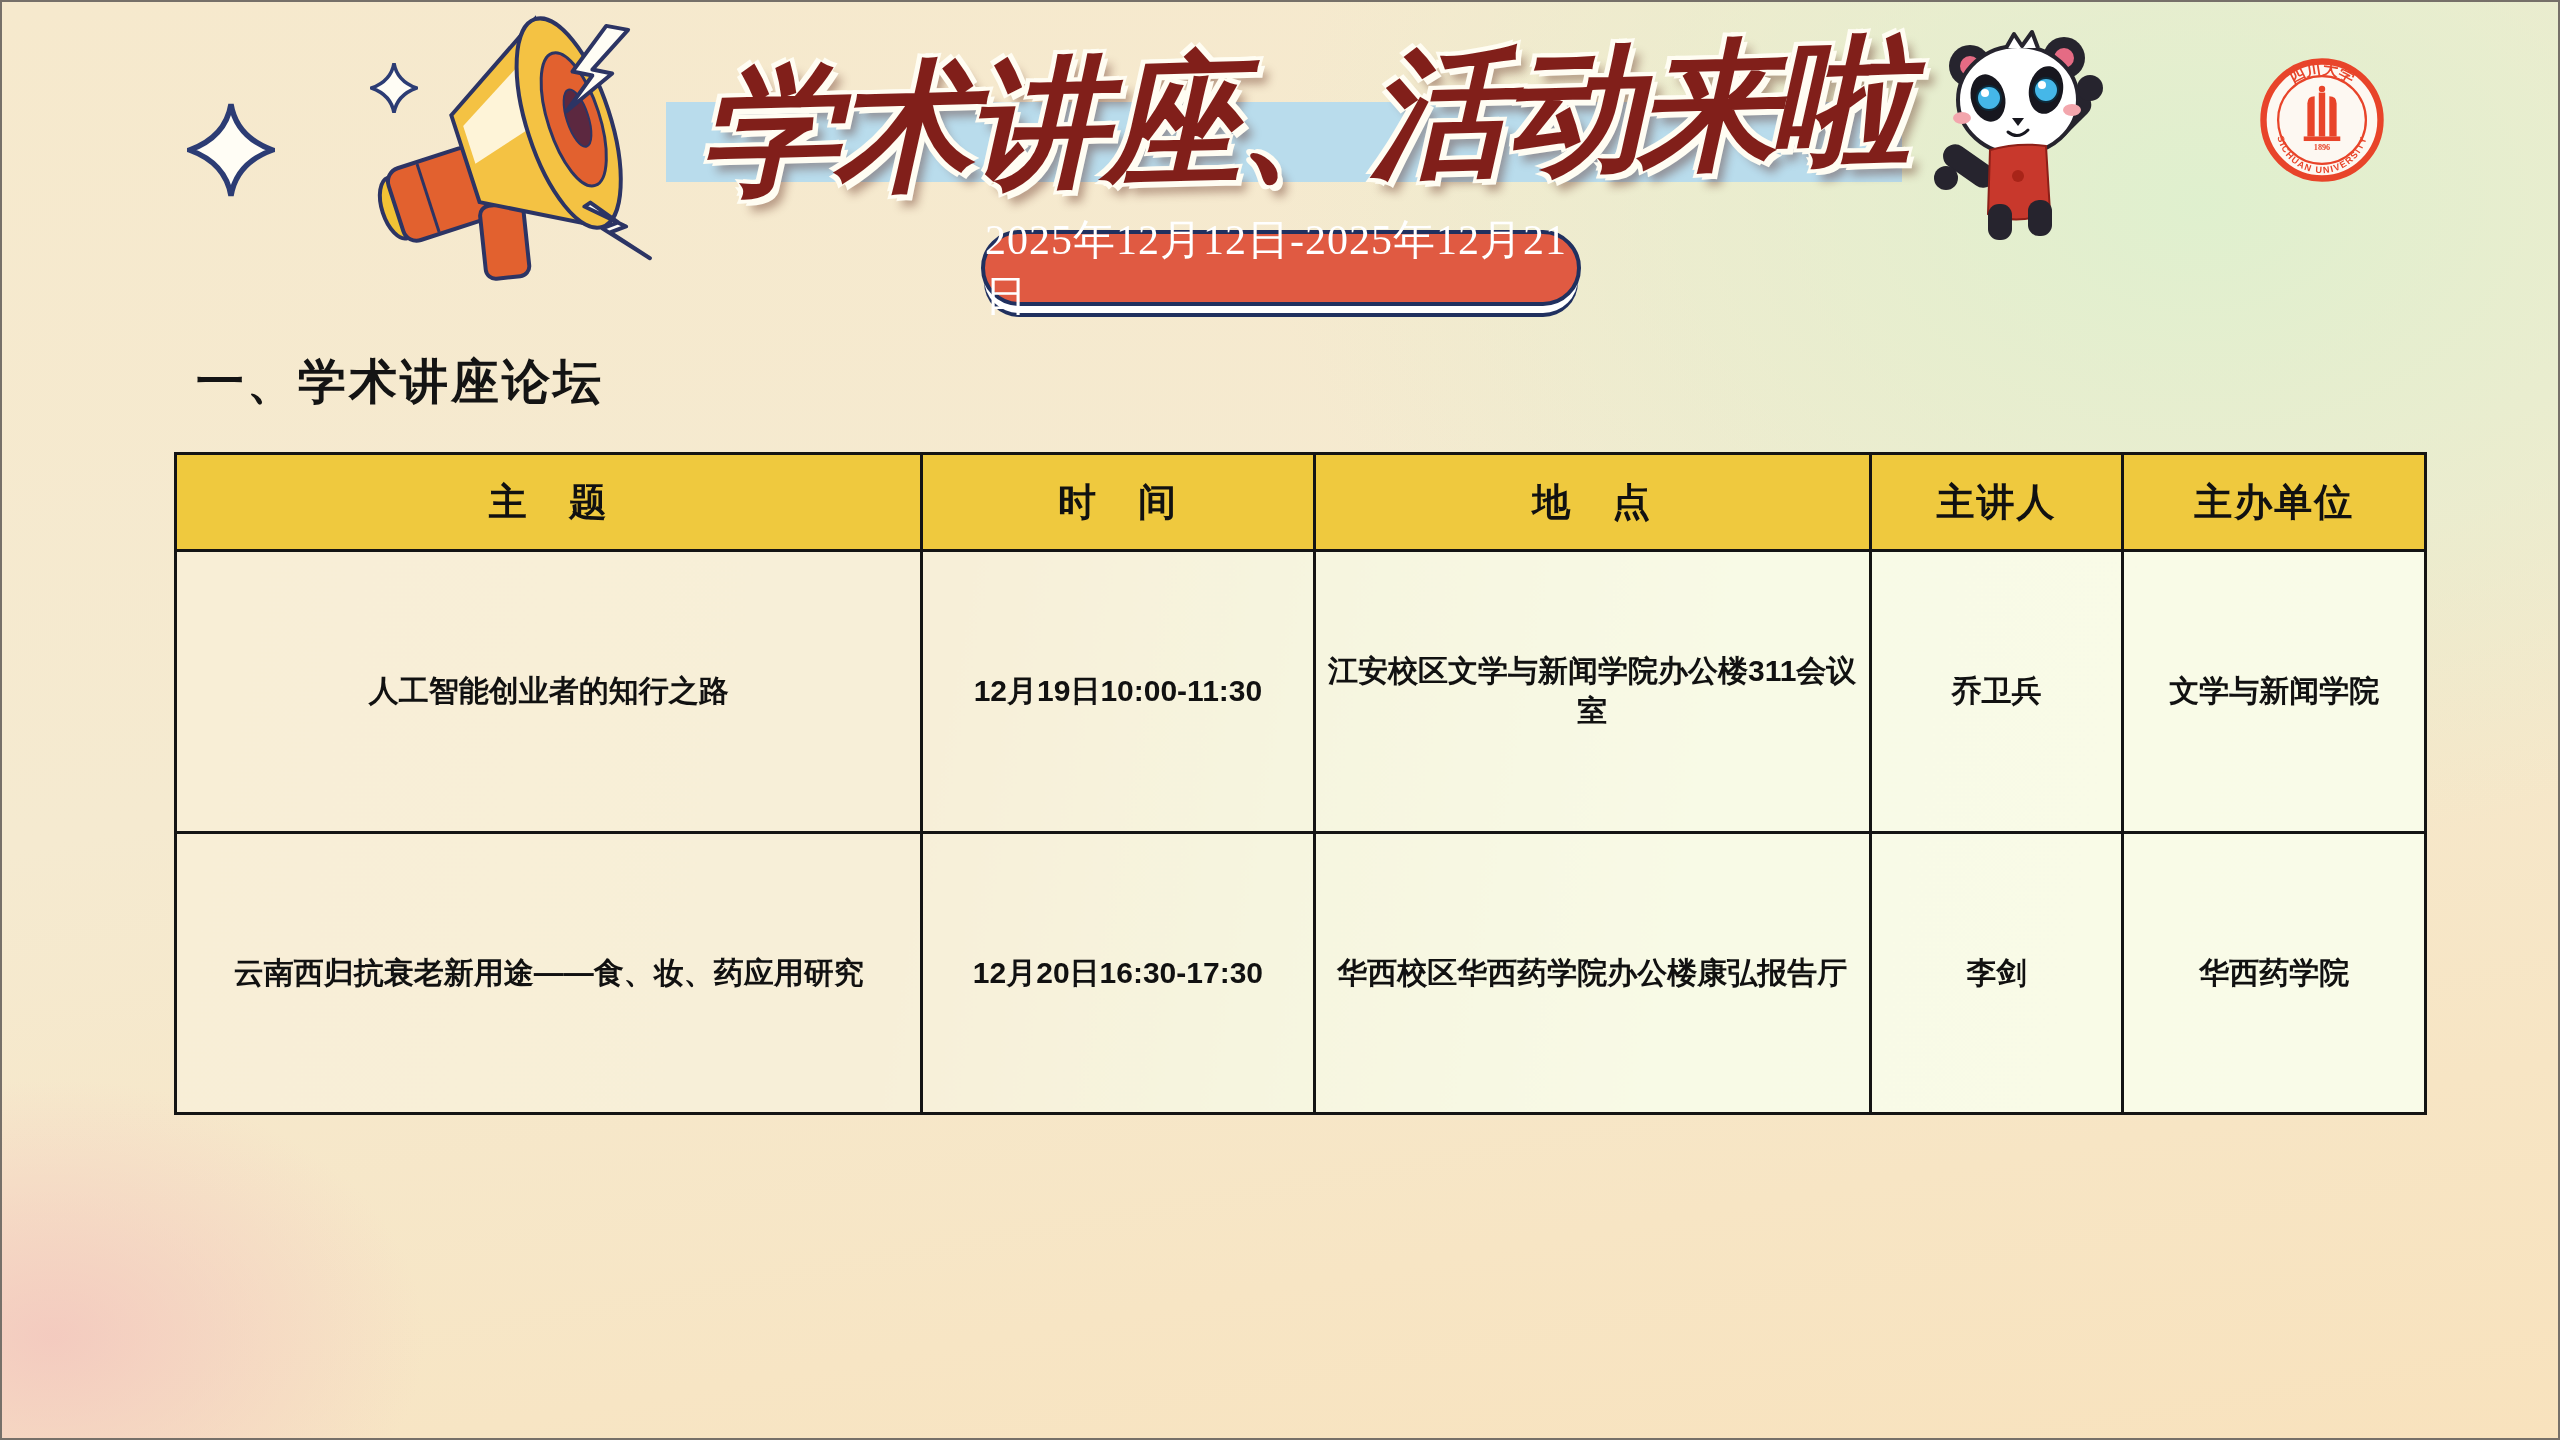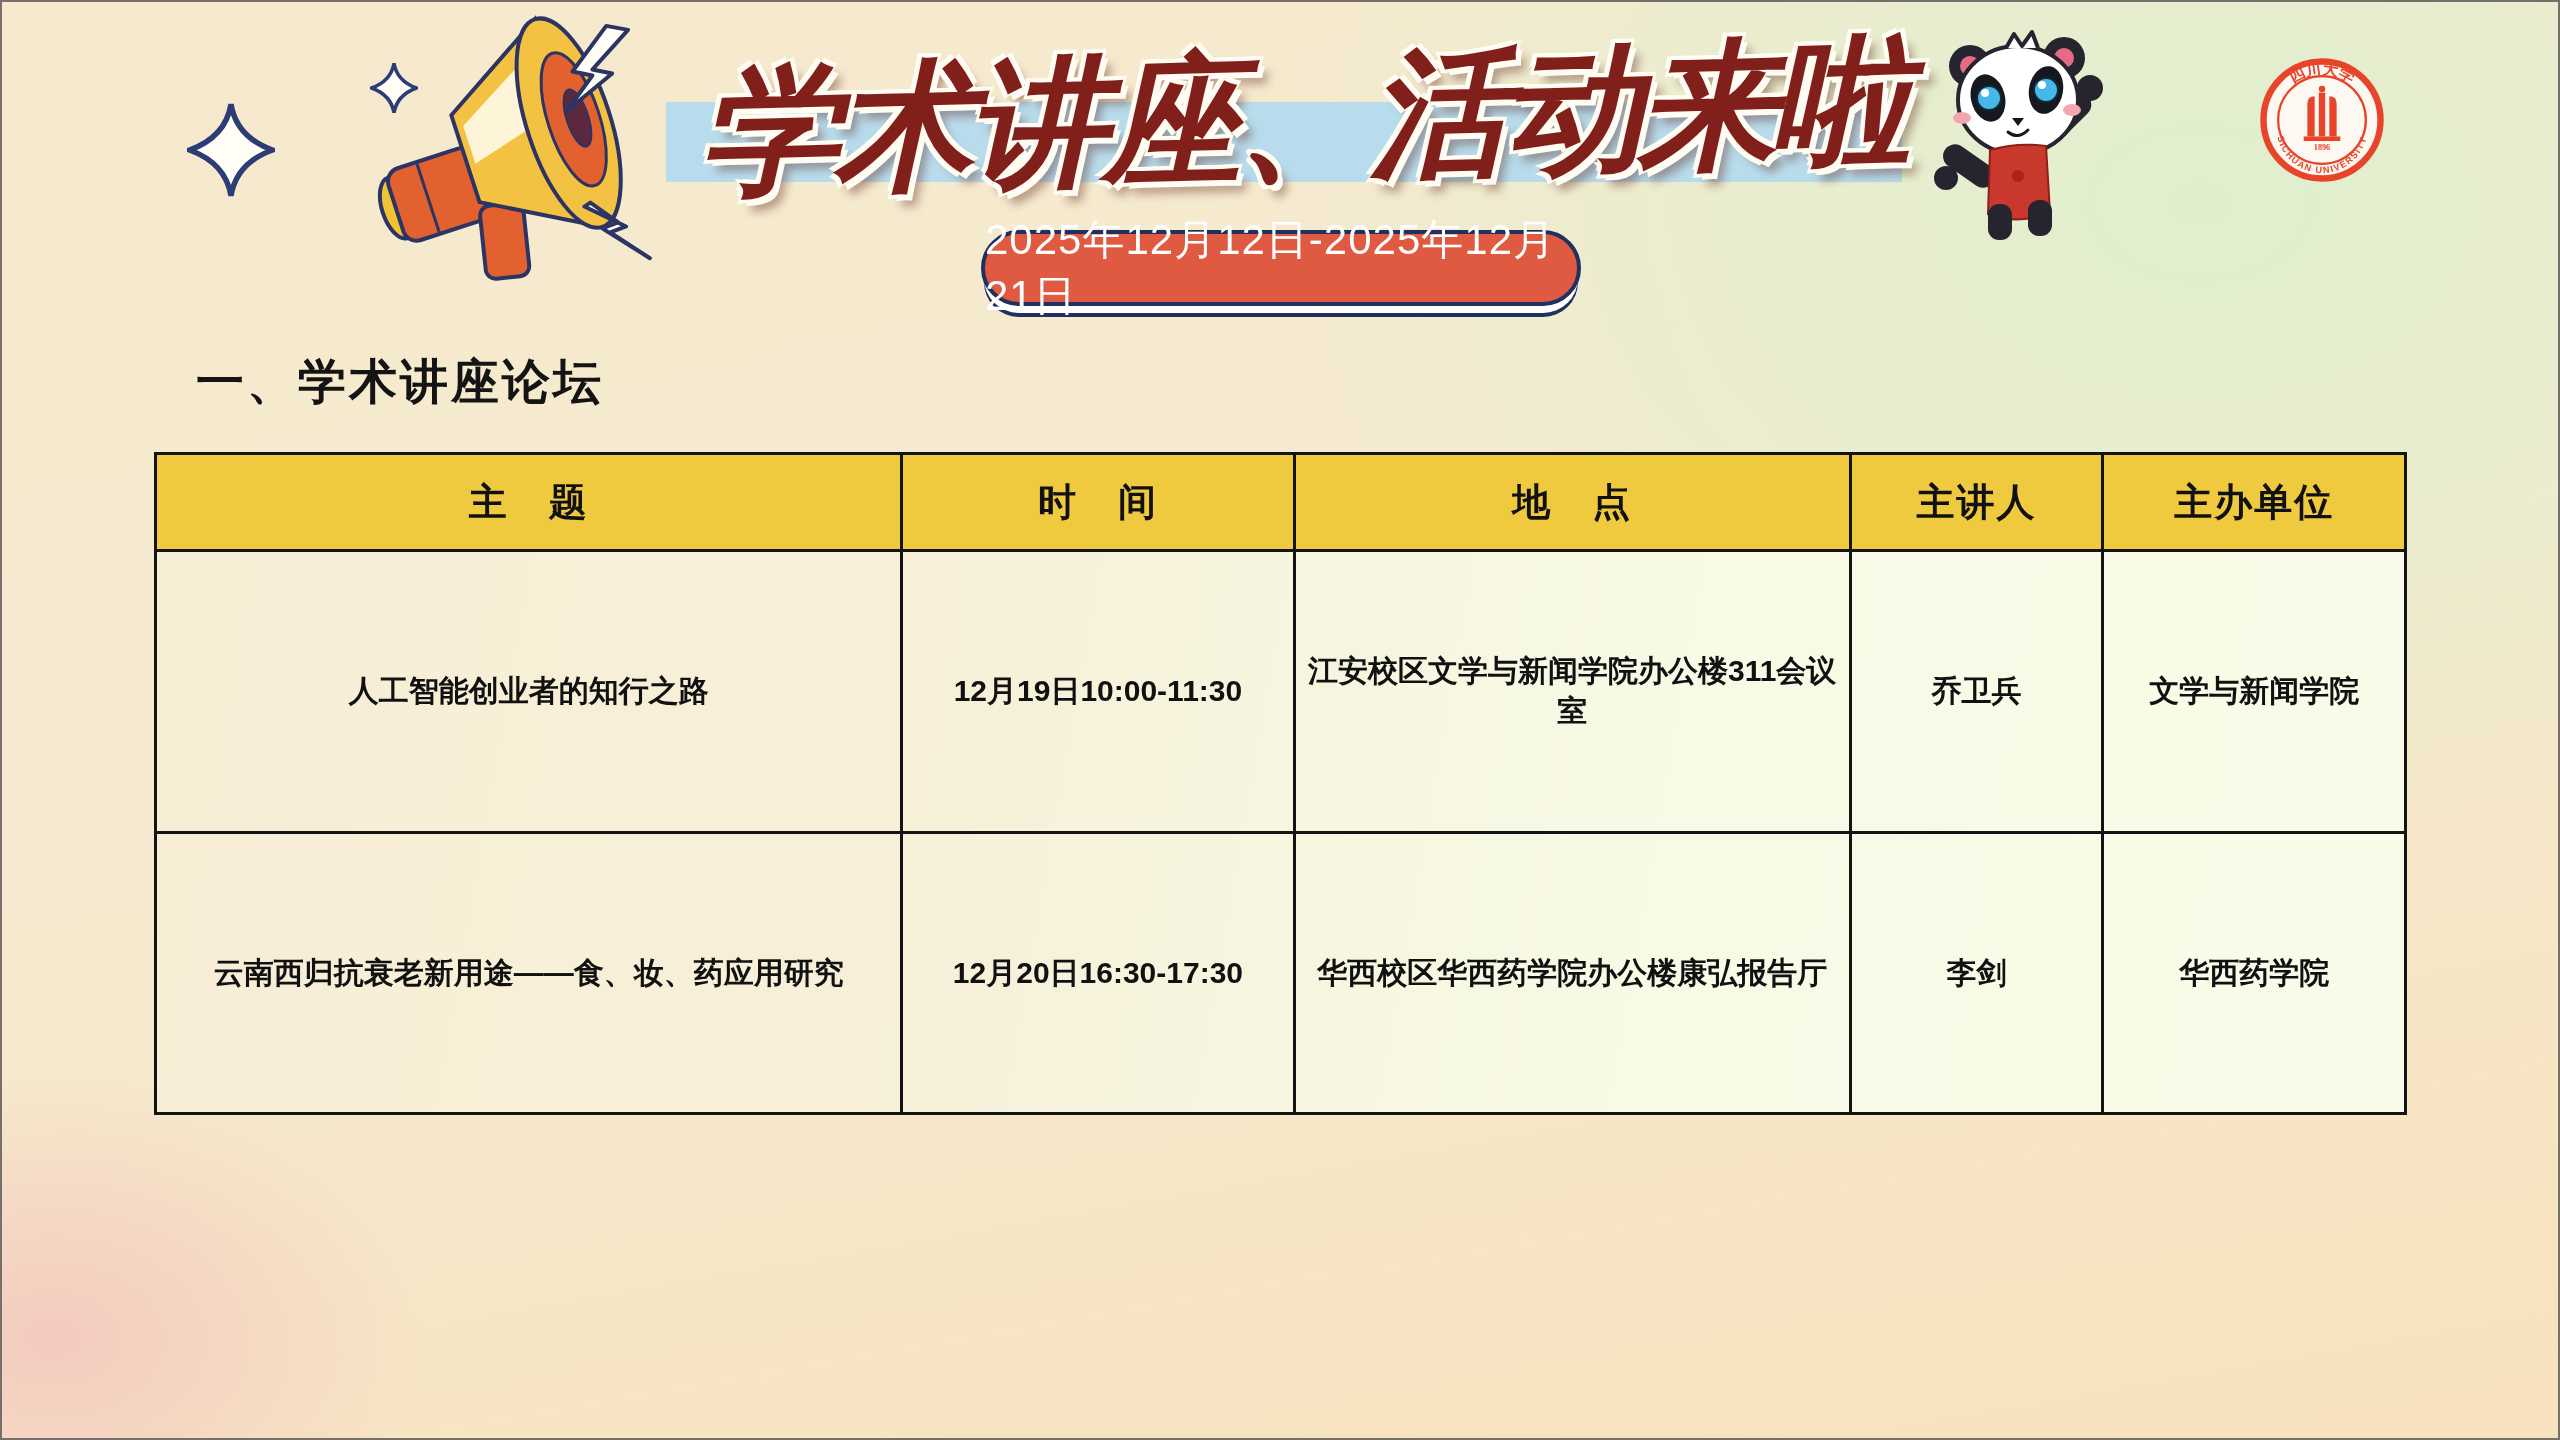--- a/index.html
+++ b/index.html
@@ -25,29 +25,29 @@
     font-family:"Liberation Serif",serif;font-weight:bold;font-style:italic;
     font-size:140px;line-height:1.25;color:#811f1a;letter-spacing:-6px;
     transform:rotate(-1.5deg);white-space:nowrap;
     text-shadow:-4px -4px 0 #fffdf3,4px -4px 0 #fffdf3,-4px 4px 0 #fffdf3,
                 5px 6px 0 #fffdf3,9px 12px 10px rgba(80,20,10,0.38);
   }
   .date-pill{
     position:absolute;left:979px;top:228px;width:600px;height:76px;
     box-sizing:border-box;background:#e05a42;border:4px solid #20305f;border-radius:44px;
     display:flex;align-items:center;justify-content:center;
-    color:#ffffff;font-family:Liberation Sans, sans-serif;font-size:42px;letter-spacing:1px;
+    color:#ffffff;font-family:Liberation Serif, serif;font-size:42px;letter-spacing:1px;
     box-shadow:0 10px 0 -3px #ffffff,0 14px 0 -3px #20305f;
   }
   .section-heading{
     position:absolute;left:194px;top:348px;
     font-size:48px;font-weight:bold;color:#141414;letter-spacing:3px;
   }
   table.schedule{
-    position:absolute;left:152px;top:450px;width:2253px;height:663px;
+    position:absolute;left:172px;top:450px;width:2253px;height:663px;
     border-collapse:collapse;table-layout:fixed;
     background-image:linear-gradient(100deg,#f8eed6 0%,#f7efd8 34%,#f6f5df 50%,#f8fae6 68%,#f9fbe8 100%);
   }
   table.schedule th, table.schedule td{
     border:3px solid #141414;text-align:center;vertical-align:middle;
     color:#111;padding:4px 8px;box-sizing:border-box;overflow:hidden;
   }
   table.schedule th{
     height:97px;background:#efc93e;font-size:38px;font-weight:bold;letter-spacing:2px;
   }

